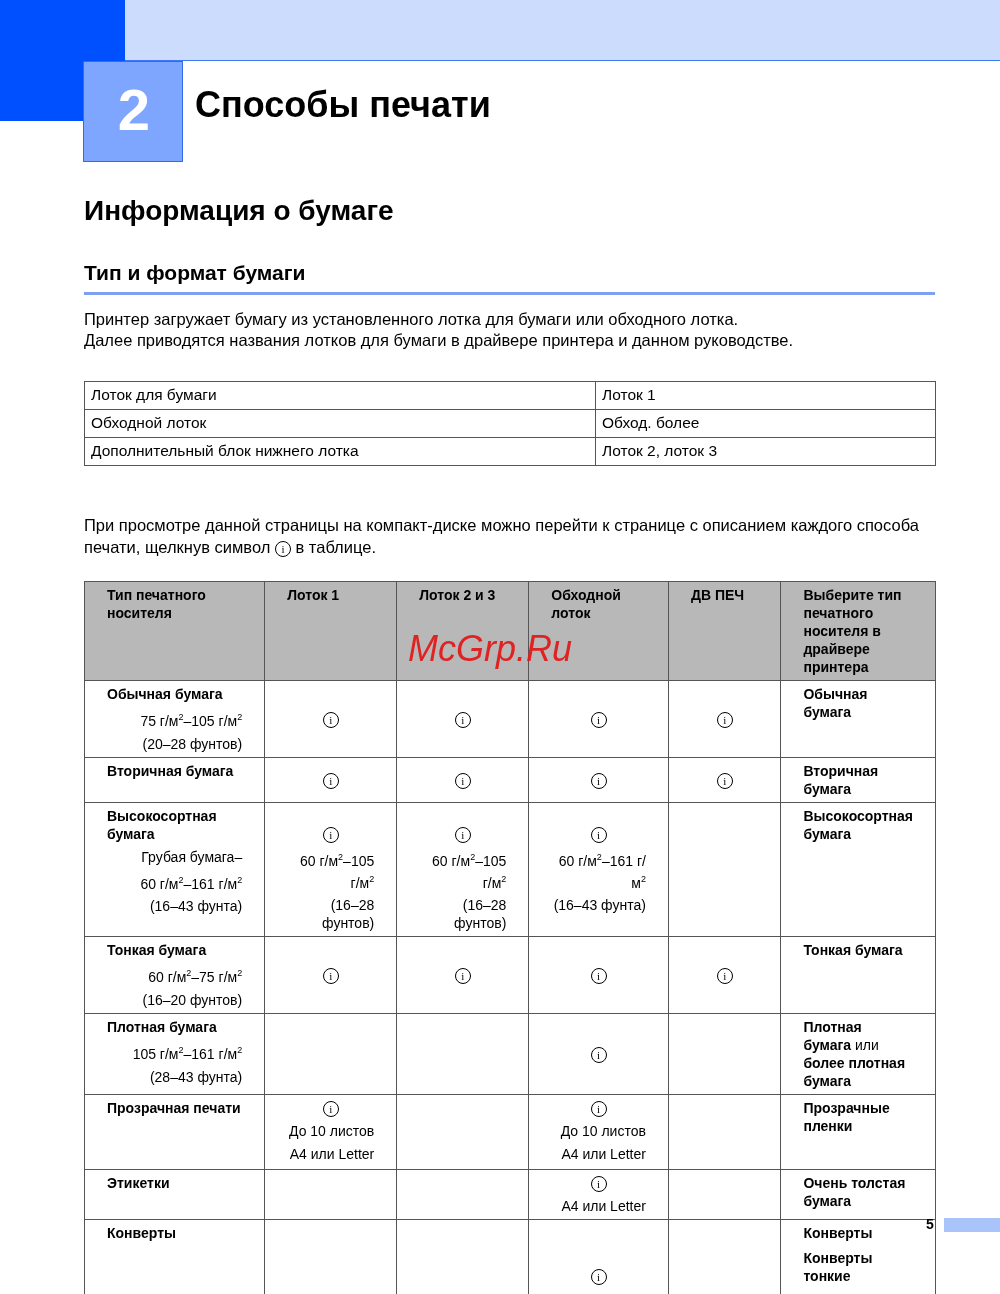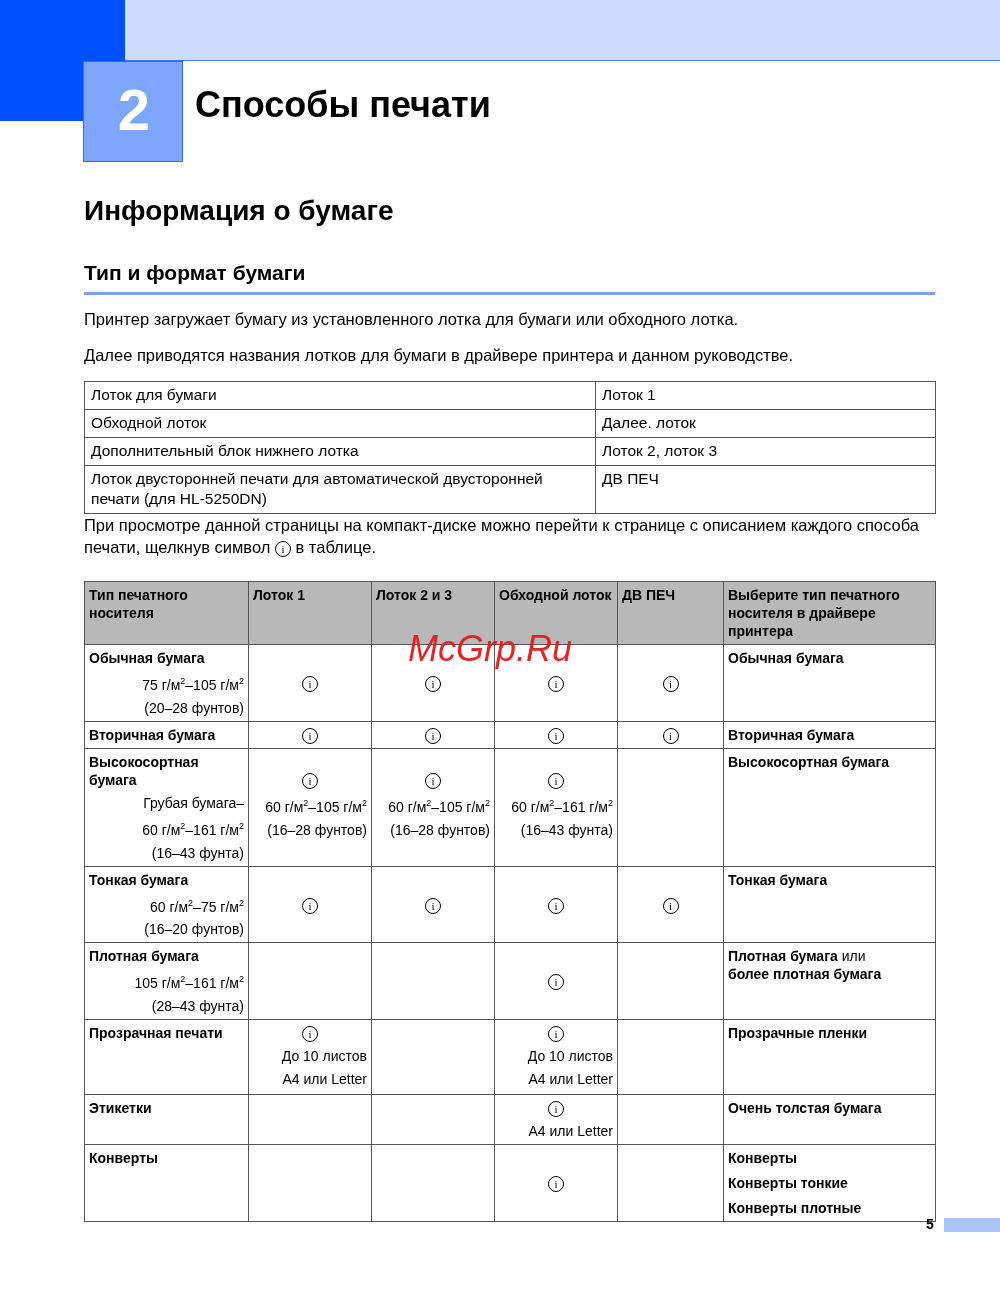--- a/index.html
+++ b/index.html
@@ -11,21 +11,21 @@
   .chap-num { position:absolute; left:0; top:0; width:100px; text-align:center; top:14px; font-size:58px; font-weight:bold; color:#fff; }
   .chap-title { position:absolute; left:195px; top:84px; font-size:36px; font-weight:bold; }
   .h1 { position:absolute; left:84px; top:195px; font-size:28px; font-weight:bold; }
   .h2 { position:absolute; left:84px; top:261px; font-size:21px; font-weight:bold; }
   .h2-rule { position:absolute; left:84px; top:292px; width:851px; height:3px; background:#7fa0f2; }
   .para { position:absolute; left:84px; font-size:16.5px; line-height:22px; }
   table { border-collapse:collapse; position:absolute; }
   .t1 { left:84px; top:381px; width:852px; font-size:15.5px;padding-left:32px; }
   .t1 td { border:1px solid #555; padding:3px 6px 4px 6px; vertical-align:top; line-height:20px; }
   .t2 { left:84px; top:581px; width:852px; font-size:14px; }
-  .t2 th, .t2 td { border:1px solid #555; vertical-align:top; padding:4px 4px; line-height:18px;margin-top:40px; }
+  .t2 th, .t2 td { border:1px solid #555; vertical-align:top; padding:4px 22px; line-height:18px;margin-top:40px; }
   .t2 th { background:#b8b8b8; text-align:left; font-weight:bold; }
   .t2 td.c { text-align:center; }
   .bold { font-weight:bold; }
   .info { display:inline-block; width:14px; height:14px; border:1.5px solid #000; border-radius:50%; font-size:11px; line-height:14px; text-align:center; font-family:"Liberation Serif", serif; vertical-align:middle; }
   .line { display:block; margin-top:5px;text-align:right; }
   .watermark { position:absolute; left:408px; top:628px; font-size:36px; color:#e21a1a; font-style:italic; opacity:0.95; }
   .page-num { position:absolute; left:926px; top:1216px; font-size:14px; font-weight:bold; }
   .page-bar { position:absolute; left:944px; top:1218px; width:56px; height:14px; background:#a9c4fb; }
   sup { font-size:9px; }
 </style>
@@ -37,39 +37,35 @@
 <div class="chap-box">
   <div class="chap-num">2</div>
 </div>
 <div class="chap-title">Способы печати</div>
 
 <div class="h1">Информация о бумаге</div>
 <div class="h2">Тип и формат бумаги</div>
 <div class="h2-rule"></div>
 
 <div class="para" style="top:308px">Принтер загружает бумагу из установленного лотка для бумаги или обходного лотка.</div>
-<div class="para" style="top:344px">Далее приводятся названия лотков для бумаги в драйвере принтера и данном руководстве.</div>
+<div class="para" style="top:329px">Далее приводятся названия лотков для бумаги в драйвере принтера и данном руководстве.</div>
 
 <table class="t1">
   <tbody>
     <tr>
       <td style="width:498px">Лоток для бумаги</td>
       <td>Лоток 1</td>
     </tr>
     <tr>
       <td>Обходной лоток</td>
-      <td>Далее. лоток</td>
+      <td>Обход. более</td>
     </tr>
     <tr>
       <td>Дополнительный блок нижнего лотка</td>
       <td>Лоток 2, лоток 3</td>
-    </tr>
-    <tr>
-      <td>Лоток двусторонней печати для автоматической двусторонней печати (для HL-5250DN)</td>
-      <td>ДВ ПЕЧ</td>
     </tr>
   </tbody>
 </table>
 
 <div class="para" style="top:514px; width:860px;">
   <span>При просмотре данной страницы на компакт-диске можно перейти к странице с описанием каждого способа печати, щелкнув символ</span>
   <span class="info">i</span>
   <span>в таблице.</span>
 </div>
 

